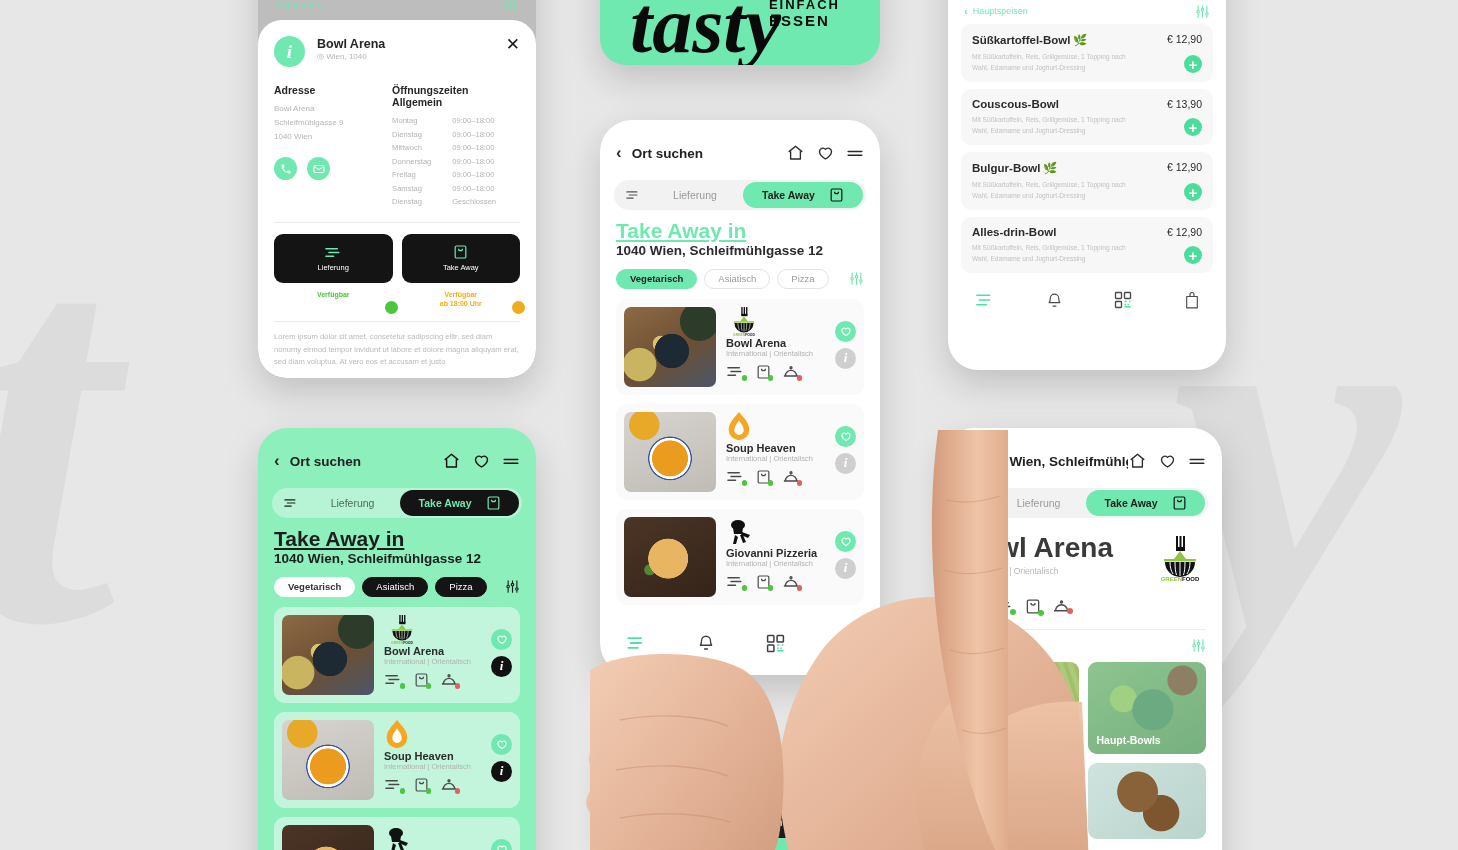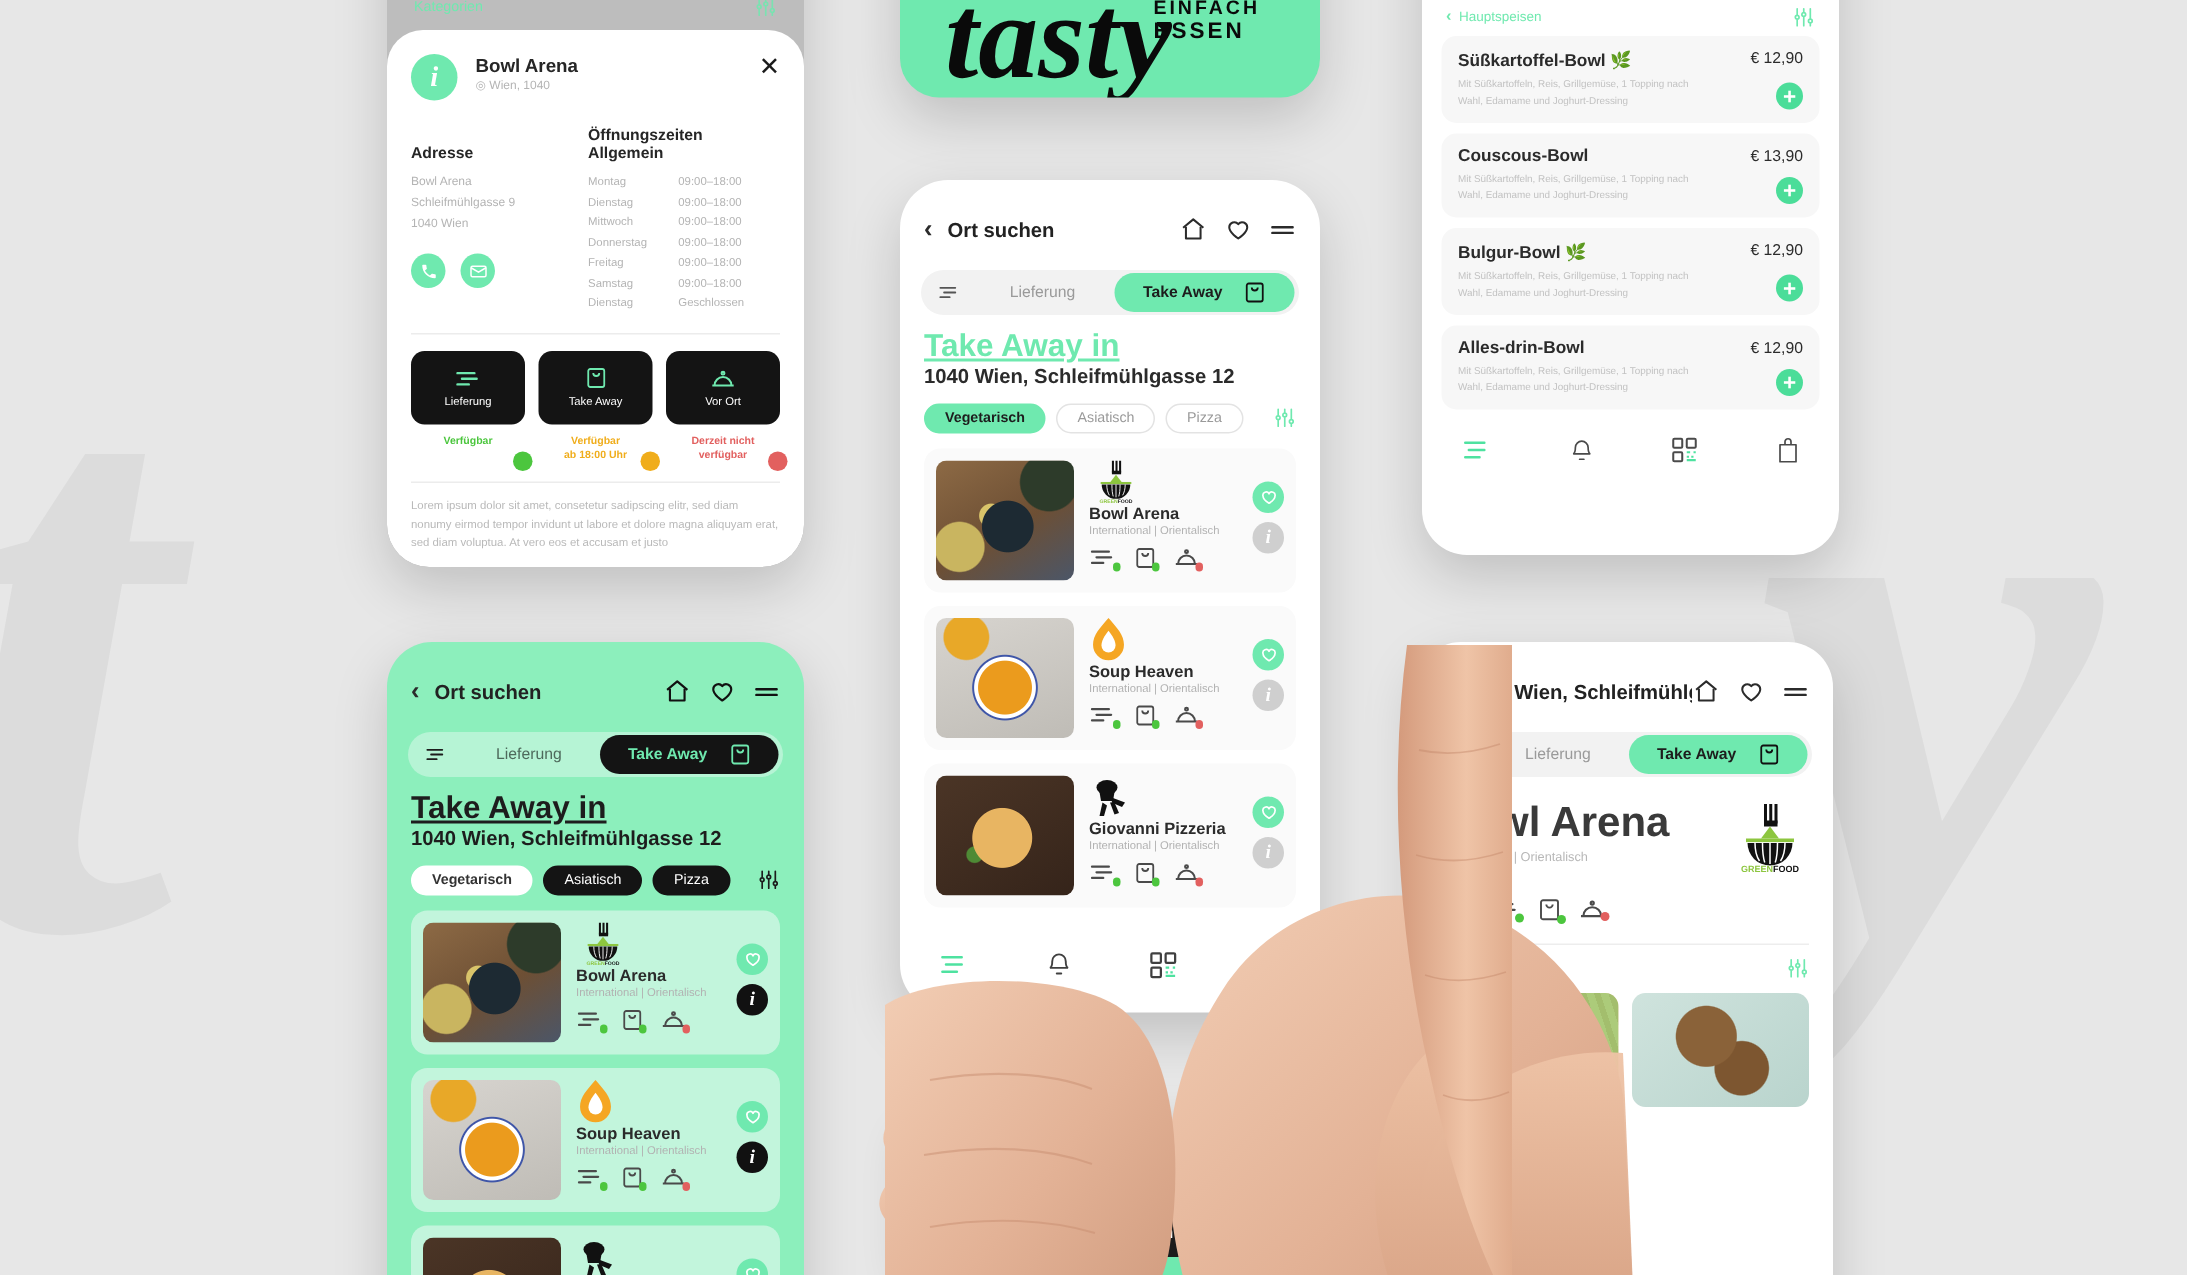--- a/index.html
+++ b/index.html
@@ -234,21 +234,21 @@
         <div style="width:31px;height:31px;border-radius:50%;background:#6FE9AF;display:flex;align-items:center;justify-content:center;
                     color:#fff;font-family:'Liberation Serif',serif;font-style:italic;font-weight:700;font-size:19px;">i</div>
         <div style="flex:1; padding-top:1px;">
           <div style="font-size:12.5px;font-weight:700;color:#262626;">Bowl Arena</div>
           <div style="font-size:8px;color:#b4b4b4;margin-top:1px;">◎ Wien, 1040</div>
         </div>
         <div style="font-size:17px;color:#1a1a1a;font-weight:400;line-height:1;">✕</div>
       </div>
 
       <div style="display:flex; margin-top:17px;">
-        <div style="width:48%;margin-top:12px;">
+        <div style="width:48%;">
           <div style="font-size:10.5px;font-weight:700;color:#262626;">Adresse</div>
           <div id="addr-lines" style="margin-top:6px;">
               <div style="font-size:8px;color:#b4b4b4;line-height:1.75;">Bowl Arena</div>
               <div style="font-size:8px;color:#b4b4b4;line-height:1.75;">Schleifmühlgasse 9</div>
               <div style="font-size:8px;color:#b4b4b4;line-height:1.75;">1040 Wien</div>
             </div>
           <div style="display:flex;gap:10px;margin-top:13px;">
             <div style="width:23px;height:23px;border-radius:50%;background:#6FE9AF;display:flex;align-items:center;justify-content:center;">
               <svg width="12" height="12" viewBox="0 0 24 24" fill="#fff">
                 <path d="M6.6 10.8c1.4 2.8 3.8 5.1 6.6 6.6l2.2-2.2c.3-.3.7-.4 1-.2 1.2.4 2.4.6 3.6.6.6 0 1 .4 1 1V20c0 .6-.4 1-1 1C10.6 21 3 13.4 3 4c0-.6.4-1 1-1h3.5c.6 0 1 .4 1 1 0 1.3.2 2.5.6 3.6.1.4 0 .8-.2 1l-2.3 2.2z"></path>
@@ -322,35 +322,20 @@
                   <rect x="3" y="3" width="16" height="18" rx="2"></rect>
                   <path d="M8 7a3 3 0 006 0"></path>
                 </svg>
               </span>
         <span style="font-size:7.5px;color:#fff;">Take Away</span>
       </div>
       <span style="position:absolute;right:-5px;bottom:-5px;width:13px;height:13px;border-radius:50%;background:#F0AD1B;"></span>
       <div style="text-align:center;margin-top:7px;font-size:7px;font-weight:700;color:#F0AD1B;line-height:1.4;">
         Verfügbar<br>ab 18:00 Uhr</div>
     </div>
-          <div style="flex:1;position:relative;">
-      <div style="background:#141414;border-radius:9px;height:49px;display:flex;flex-direction:column;
-                  align-items:center;justify-content:center;gap:3px;">
-        <span>
-                <svg width="18" height="15" viewBox="0 0 24 20" fill="none" stroke="#6FE9AF" stroke-width="1.8" stroke-linejoin="round">
-                  <path d="M2.5 16h19M4.5 16a7.5 7.5 0 0115 0"></path>
-                  <circle cx="12" cy="5" r="1.3"></circle>
-                </svg>
-              </span>
-        <span style="font-size:7.5px;color:#fff;">Vor Ort</span>
-      </div>
-      <span style="position:absolute;right:-5px;bottom:-5px;width:13px;height:13px;border-radius:50%;background:#E2605F;"></span>
-      <div style="text-align:center;margin-top:7px;font-size:7px;font-weight:700;color:#E2605F;line-height:1.4;">
-        Derzeit nicht<br>verfügbar</div>
-    </div>
         </div>
 
       <div style="height:1px;background:#ececec;margin:12px 0 9px;"></div>
 
       <div style="font-size:7.6px;color:#b9b9b9;line-height:1.65;">Lorem ipsum dolor sit amet, consetetur sadipscing elitr, sed diam nonumy eirmod tempor invidunt ut labore et dolore magna aliquyam erat, sed diam voluptua. At vero eos et accusam et justo</div>
 
       <div class="bnav" style="margin-top:8px;">
         
         
         
@@ -898,20 +883,24 @@
   <div style="flex:1;display:flex;flex-direction:column;gap:9px;">
     <div class="th-fries" style="height:108px;border-radius:9px;position:relative;overflow:hidden;">
       <div style="position:absolute;inset:0;background:rgba(111,233,175,.46);"></div>
       <div style="position:absolute;left:50%;top:0;transform:translateX(-50%);width:30px;height:40px;background:#6FE9AF;
                   border-radius:0 0 15px 15px;display:flex;align-items:center;justify-content:center;
                   color:#fff;font-size:15px;font-weight:700;">%</div>
     </div>
     <div class="th-hand2" style="height:60px;border-radius:9px;"></div>
   </div>
   <div style="flex:1;display:flex;flex-direction:column;gap:9px;">
+    <div class="th-tile" style="height:92px;border-radius:9px;position:relative;overflow:hidden;">
+      <div style="position:absolute;inset:0;background:rgba(111,233,175,.34);"></div>
+      <span style="position:absolute;left:9px;bottom:8px;color:#fff;font-size:10.5px;font-weight:700;">Haupt-Bowls</span>
+    </div>
     <div class="th-cookie" style="height:76px;border-radius:9px;"></div>
   </div>
       </div>
   </div>
 
   <div style="position:absolute; left:598px; top:752px; width:292px; height:120px;
               background:#6FE9AF; border-radius:26px; padding:14px 22px;
               box-shadow:0 -6px 26px rgba(0,0,0,.10);">
     <div style="height:32px;border-radius:17px;background:#e9e9e9;display:flex;align-items:center;padding:0 18px;gap:18px;">
       <span>

